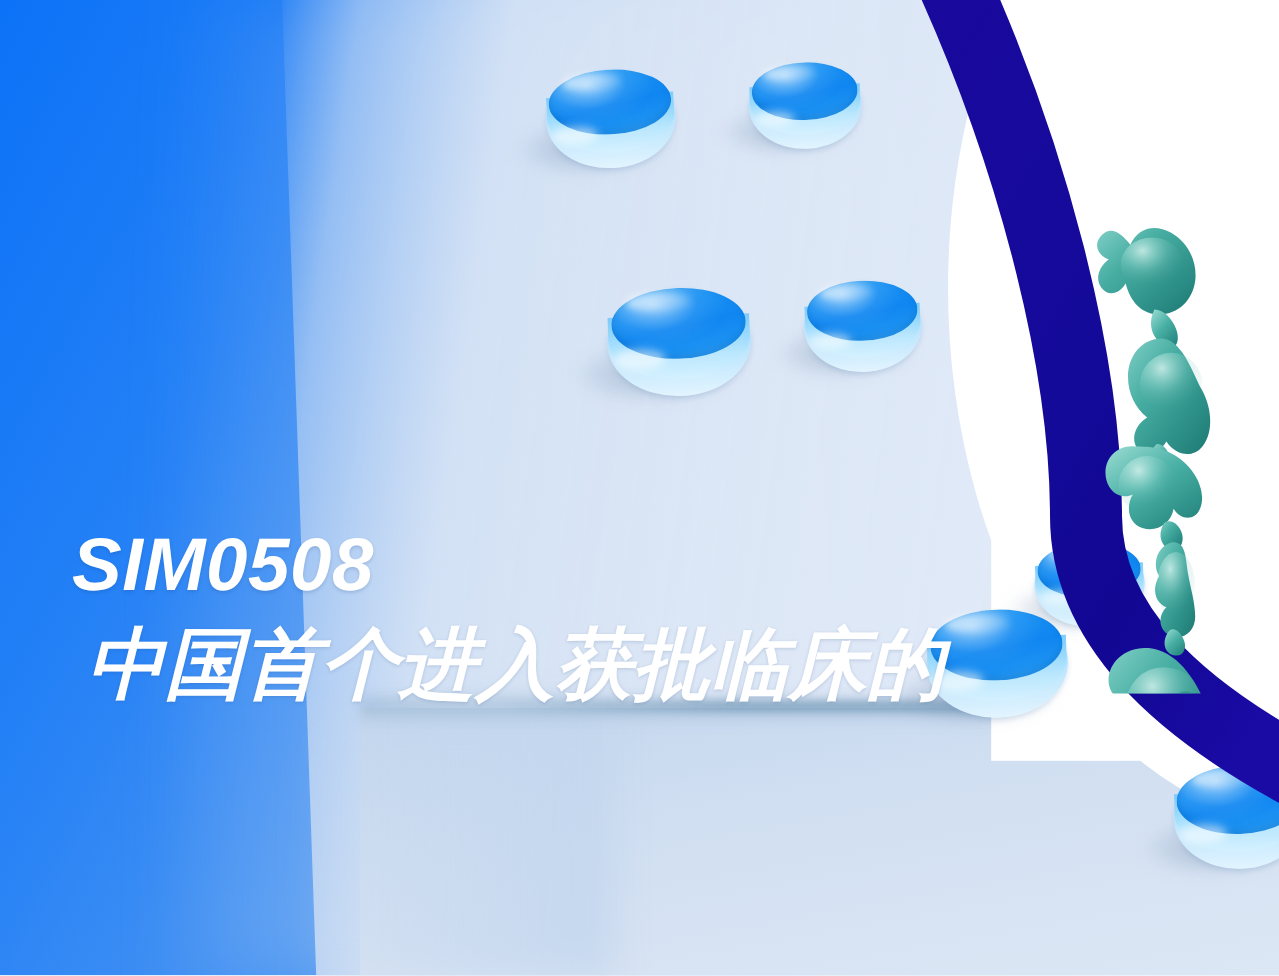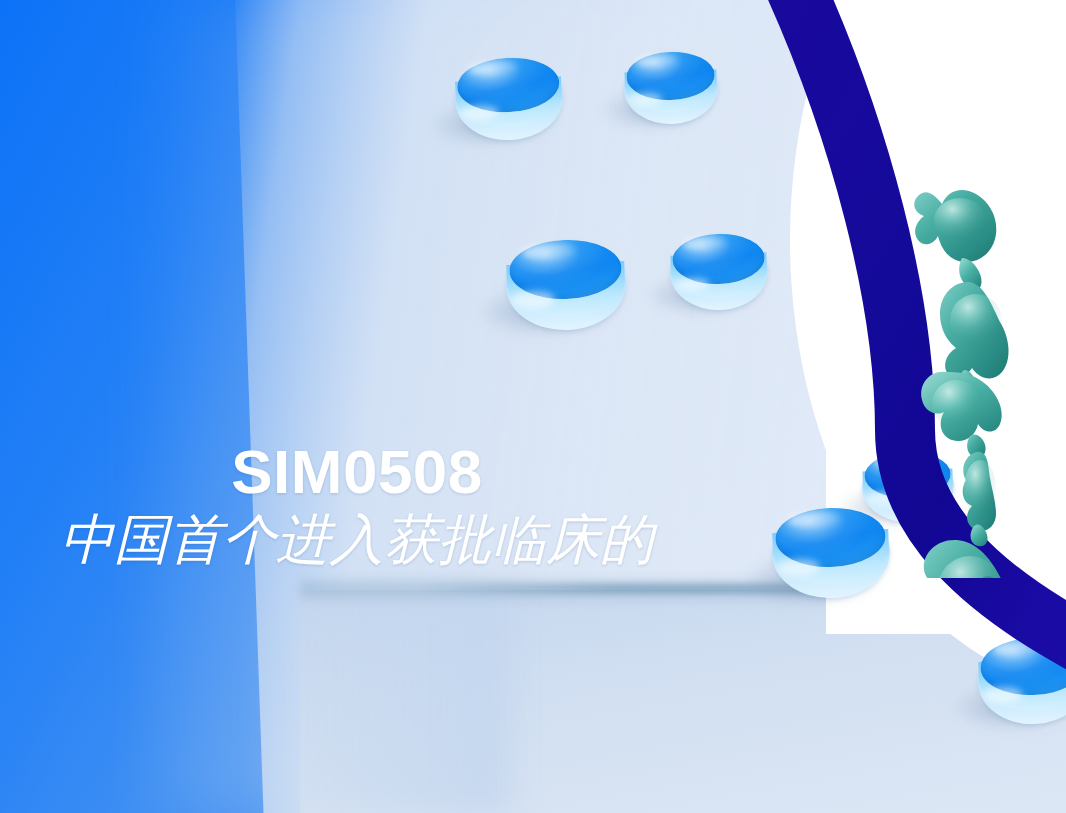--- a/index.html
+++ b/index.html
@@ -156,34 +156,33 @@
 
   
   .text-block{
     position:absolute;
     left:60px;top:440px;
     color:#ffffff;
     text-shadow:0 1px 3px rgba(20,60,120,0.18);
   }
   .title-main{
     font-family:"Liberation Sans","DejaVu Sans",sans-serif;
-    font-weight:bold;
+    font-style:italic;font-weight:bold;
     font-size:62px;
     line-height:1.02;
     letter-spacing:0.5px;
     margin:0 0 4px 0;
     white-space:nowrap;
-    text-align:center;
   }
   .title-sub{
     font-family:"Liberation Sans","DejaVu Sans",sans-serif;
-    font-style:italic;font-weight:normal;
-    font-size:54px;
+    font-style:italic;font-weight:bold;
+    font-size:65px;
     line-height:1.20;
-    margin:0;
+    margin:12px;
     white-space:nowrap;
   }
   .title-sub .ln{display:block;}
 </style>
 </head>
 <body>
 
 <div id="poster">
 
   <div class="bg-gradient"></div>

